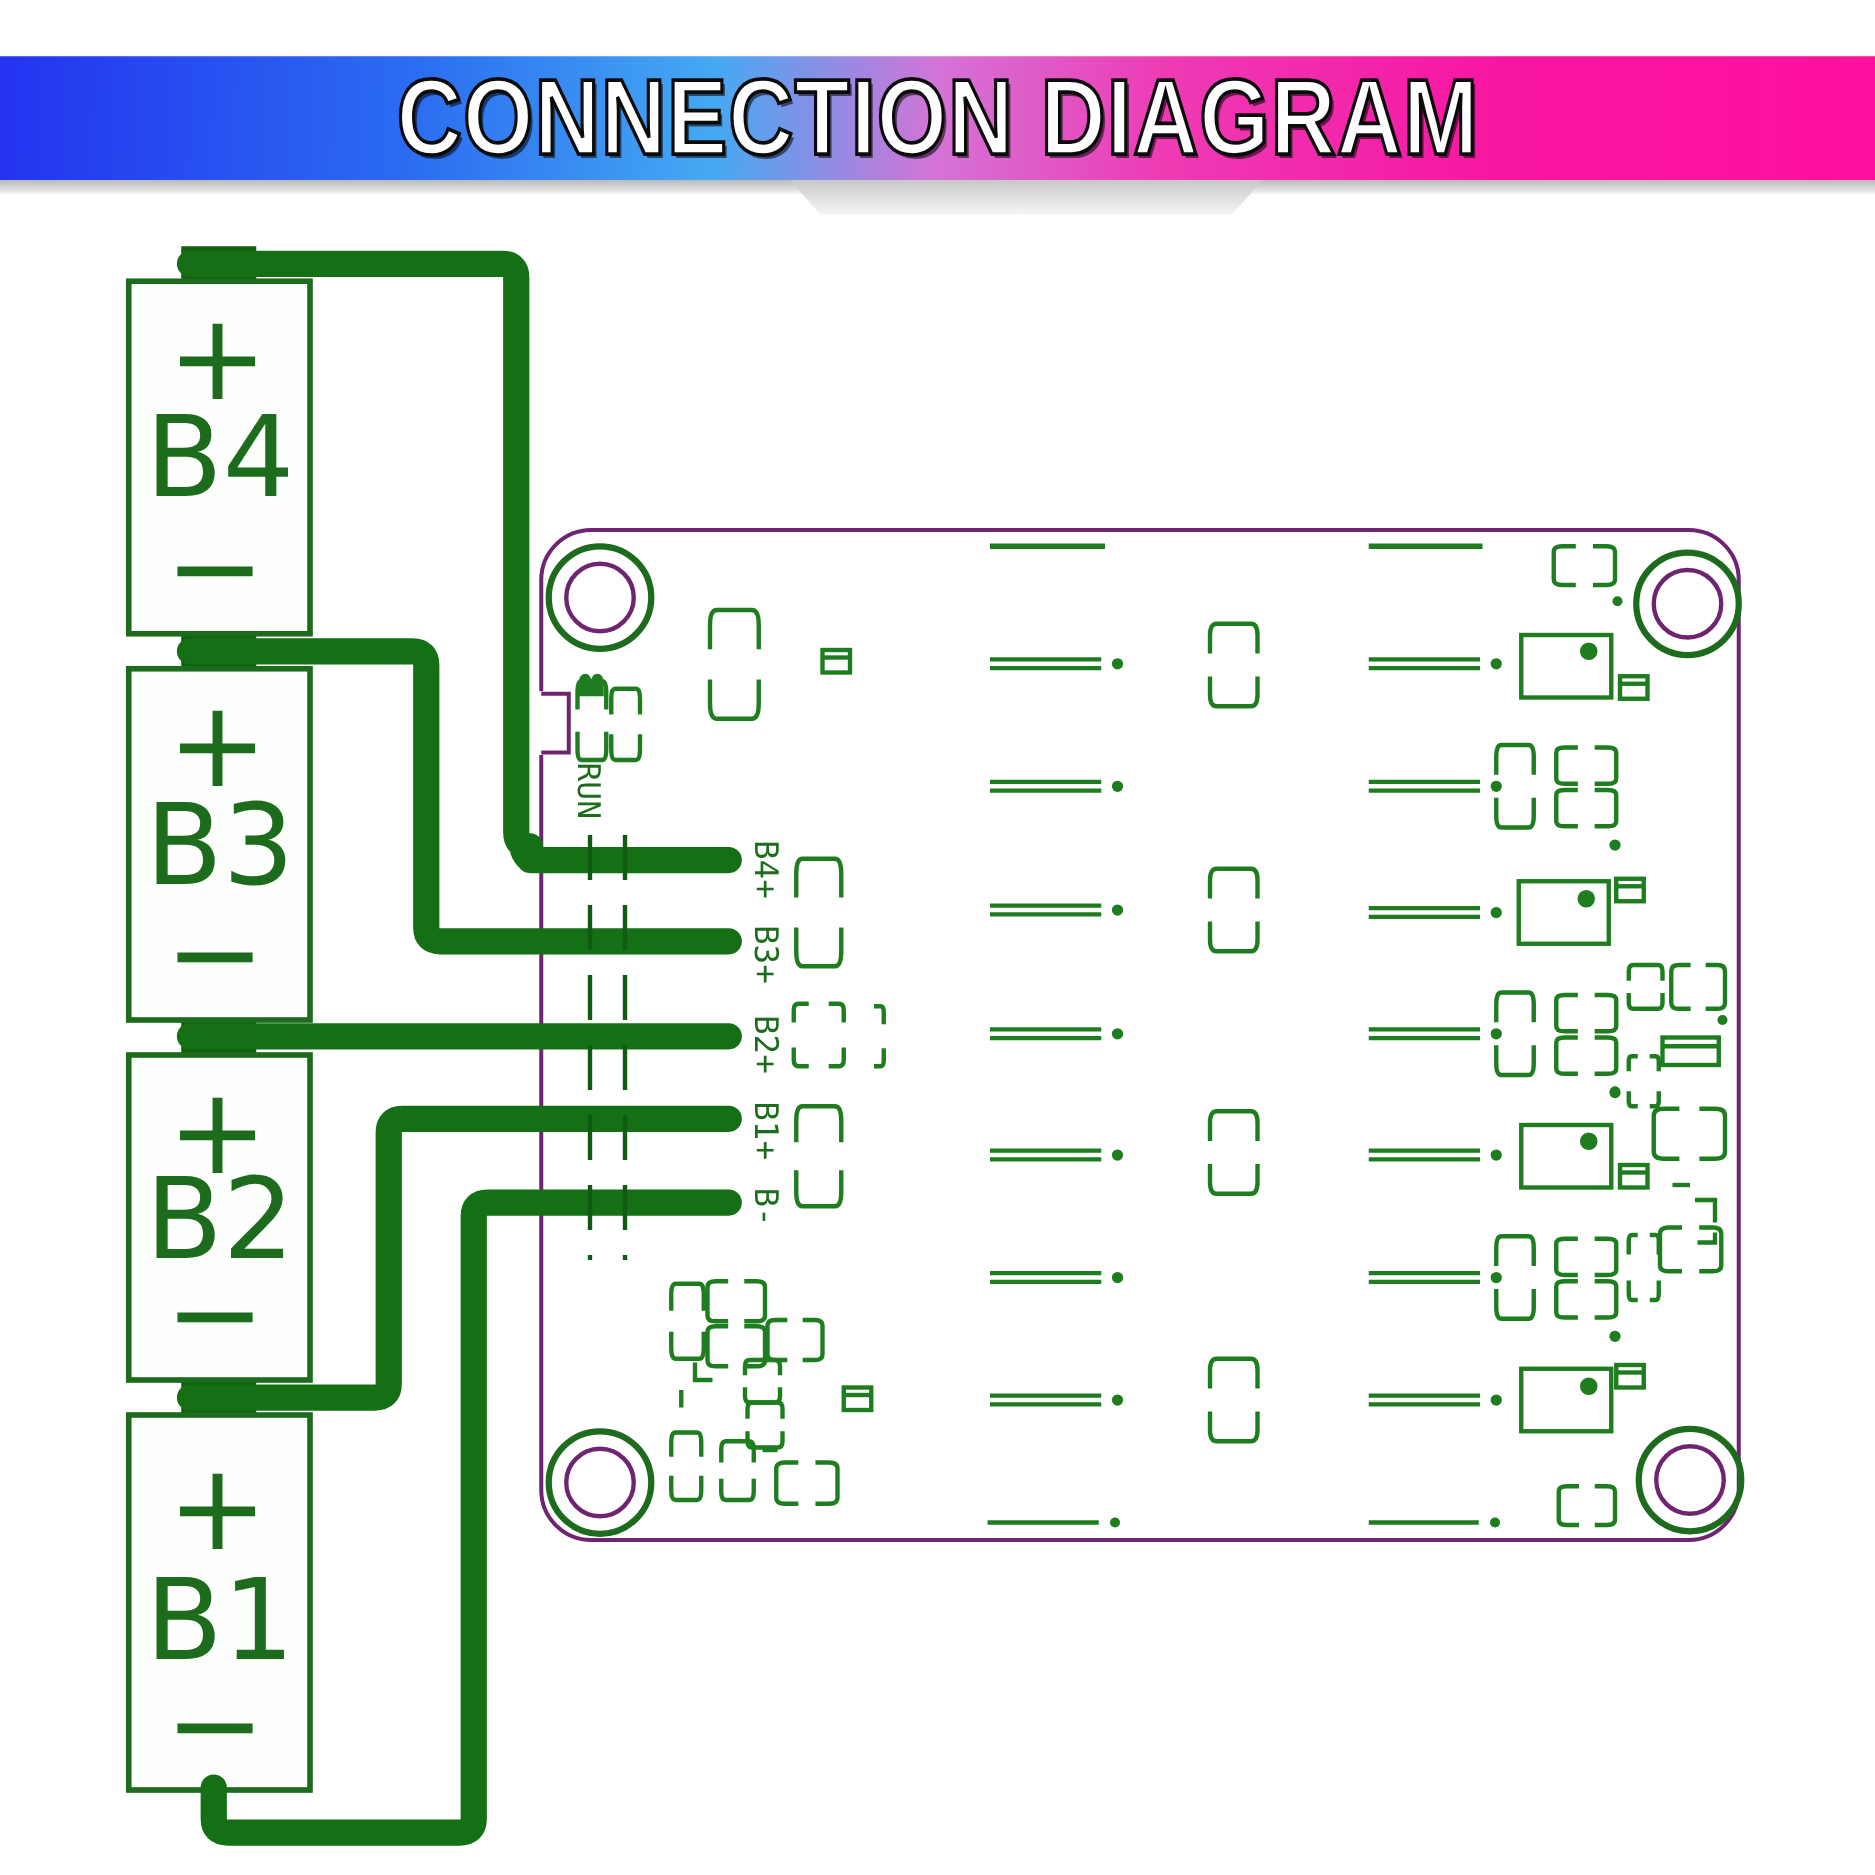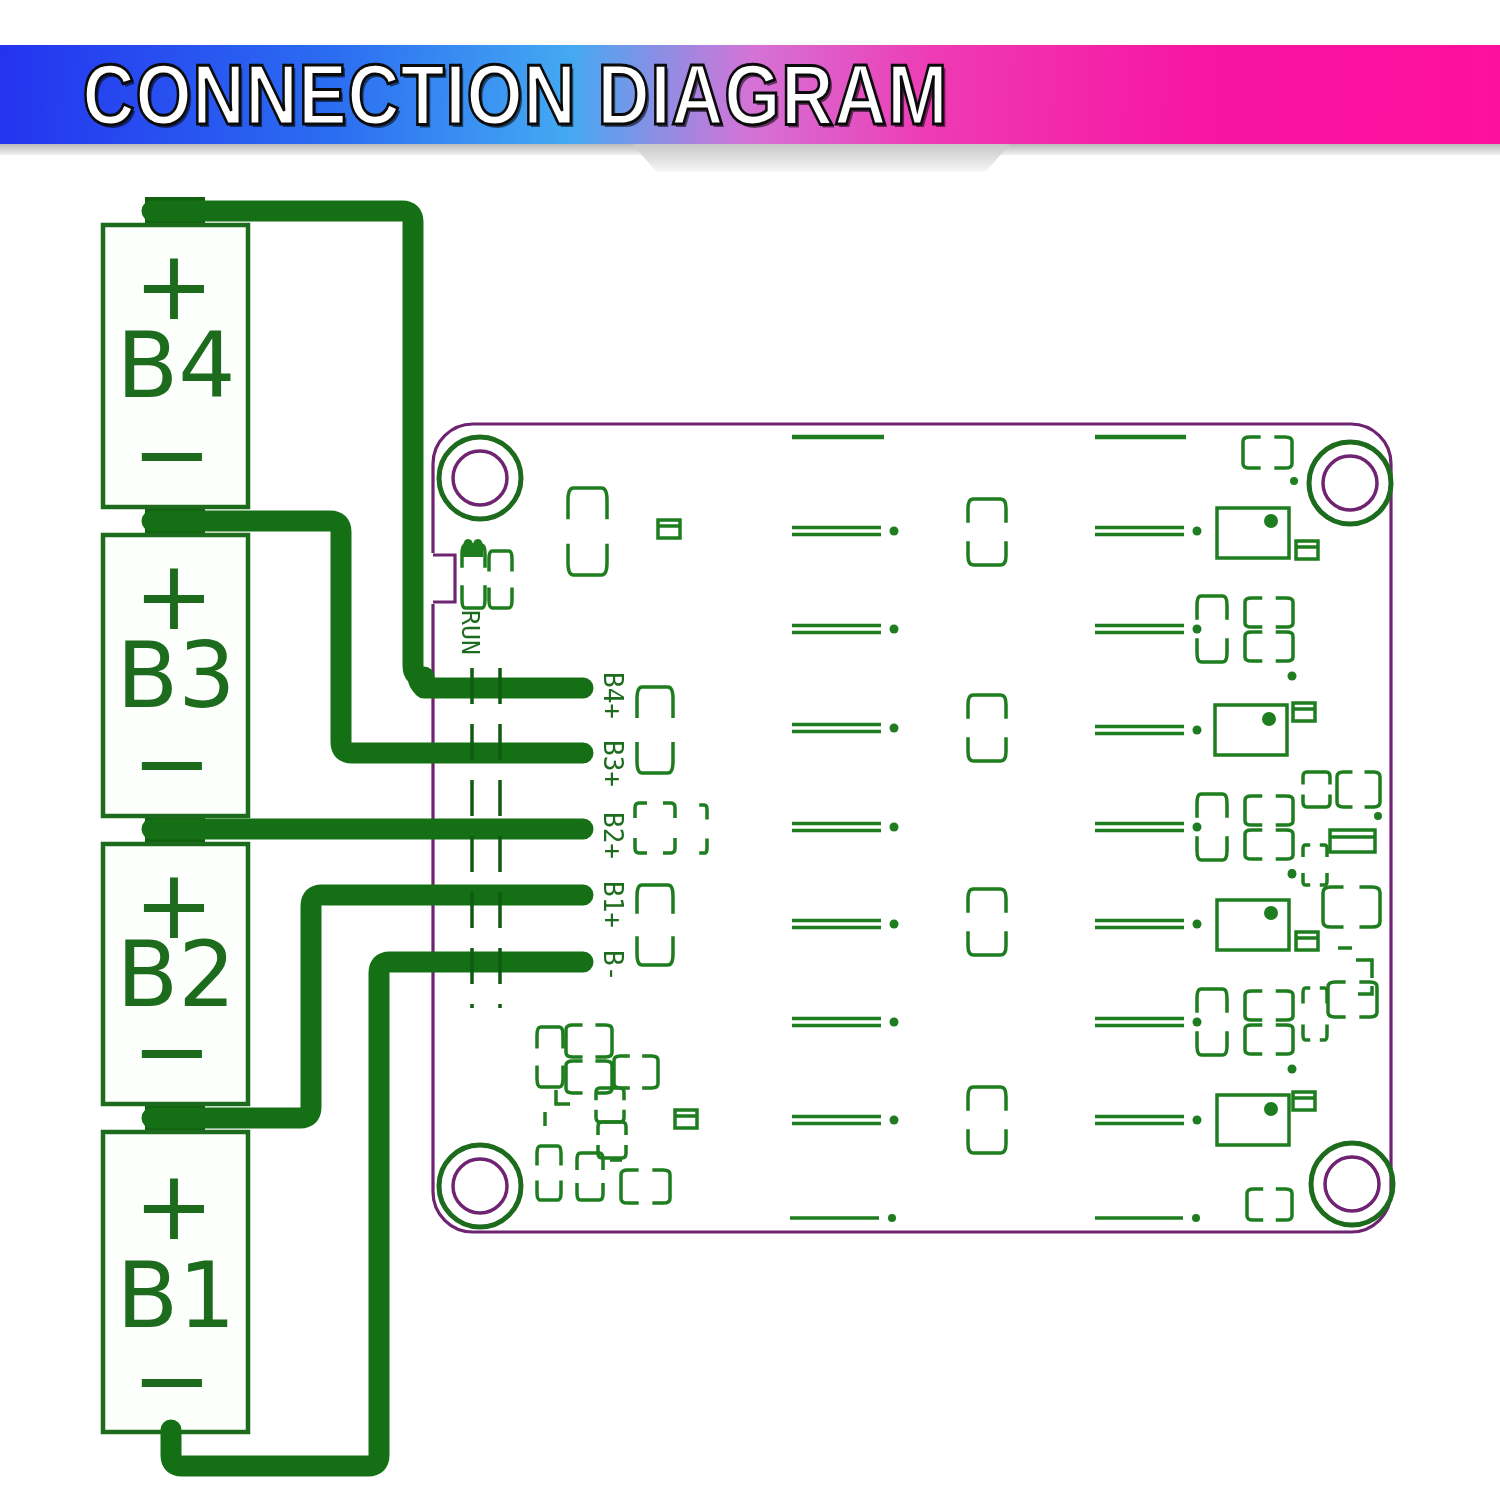--- a/index.html
+++ b/index.html
@@ -1,21 +1,21 @@
 <!DOCTYPE html>
 <html><head>
 <meta charset="utf-8">
 <style>
   html,body{margin:0;padding:0;background:#ffffff;}
   .page{position:relative;width:1500px;height:1500px;background:#ffffff;overflow:hidden;
         font-family:"Liberation Sans",sans-serif;}
   
   .banner{position:absolute;left:0;top:45px;width:1500px;height:99px;
     background:linear-gradient(92deg,#2433ef 0%,#2b6cf1 22%,#44a9f2 38%,#d473d6 50%,#ee3bb4 62%,#f715a2 80%,#ff0f9e 100%);
-    display:flex;align-items:center;justify-content:flex-start;
+    display:flex;align-items:center;justify-content:center;
     box-shadow:0 4px 6px rgba(0,0,0,.25);}
   .banner h1{margin:0;color:#ffffff;font-size:86px;font-weight:900;letter-spacing:1px;
     transform:scaleX(0.84);white-space:nowrap;
     -webkit-text-stroke:3px #0b0b0b;
     text-shadow:3px 3px 0 rgba(0,0,0,.55);}
   .banner-shadow{position:absolute;left:0;top:144px;width:1500px;height:11px;
     background:linear-gradient(180deg,#b9b9b9,#f2f2f2);}
   .banner-tab{position:absolute;left:632px;top:144px;width:378px;height:28px;
     background:linear-gradient(180deg,#c7c7c7,#f7f7f7);
     clip-path:polygon(0 0,100% 0,93.5% 100%,6.5% 100%);}

